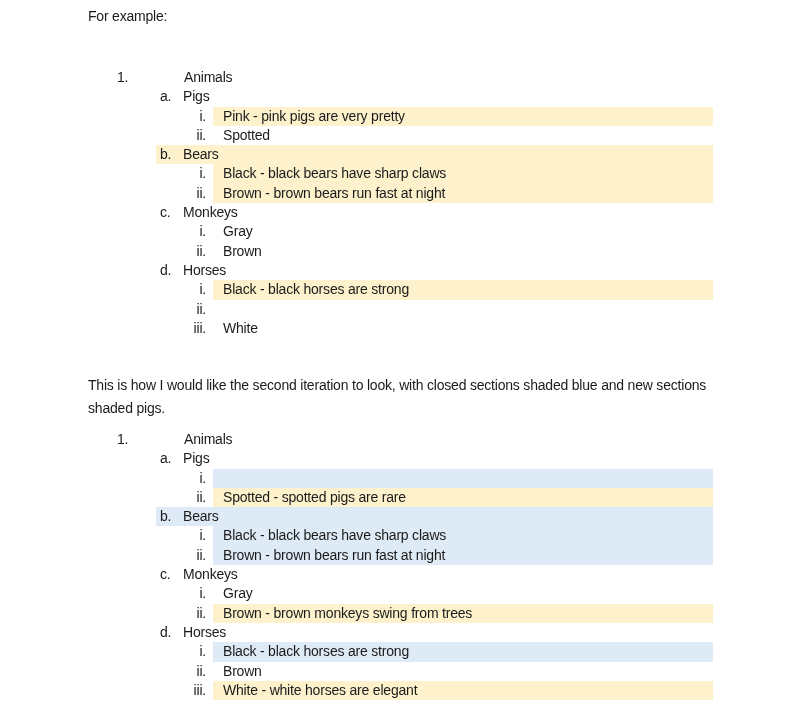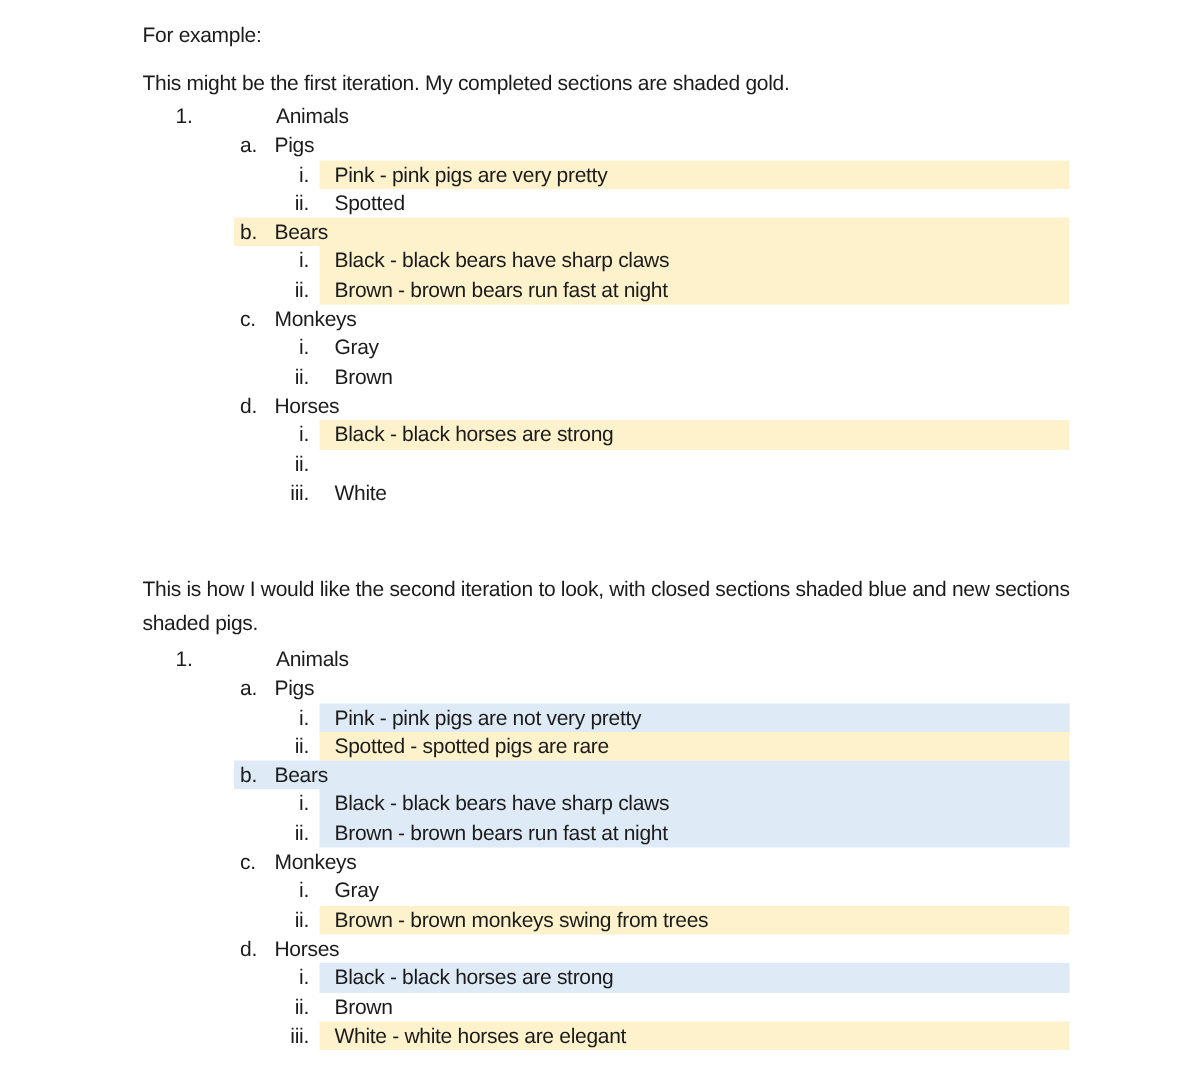--- a/index.html
+++ b/index.html
@@ -12,21 +12,21 @@
     color: var(--text-color, #1b1b1b);
     font-family: "Liberation Sans", sans-serif;
     font-size: 14px;
     letter-spacing: -0.2px;
     overflow: hidden;
   }
 
   .para {
     position: absolute;
     left: 88px;
-    margin: 7px;
+    margin: 0;
     line-height: 20px;
     white-space: nowrap;
   }
 
   .list {
     position: absolute;
     left: 0;
     width: 100%;
   }
 
@@ -58,21 +58,20 @@
   .shade.gold { background: var(--gold, #fdf2cc); }
   .shade.blue { background: var(--blue, #deeaf6); }
 </style>
 </head>
 <body>
 
 <div class="page" style="--page-bg: #ffffff; --text-color: #1b1b1b; --gold: #fdf2cc; --blue: #deeaf6;">
 
   <p class="para" style="top: 6px;">For example:</p>
 
-  <p class="para" style="top: 38px;">This might be the first iteration. My completed sections are shaded gold.</p>
 
   <div class="list" style="top: 68px;">
       <div class="row level-1">
         <span class="marker">1.</span>
         <span class="text">Animals</span>
       </div>
       <div class="row level-2">
         <span class="marker">a.</span>
         <span class="text">Pigs</span>
       </div>
@@ -139,21 +138,20 @@
         <span class="marker">1.</span>
         <span class="text">Animals</span>
       </div>
       <div class="row level-2">
         <span class="marker">a.</span>
         <span class="text">Pigs</span>
       </div>
       <div class="row level-3">
         <span class="shade blue"></span>
         <span class="marker">i.</span>
-        <span class="text">Pink - pink pigs are not very pretty</span>
       </div>
       <div class="row level-3">
         <span class="shade gold"></span>
         <span class="marker">ii.</span>
         <span class="text">Spotted - spotted pigs are rare</span>
       </div>
       <div class="row level-2">
         <span class="shade blue"></span>
         <span class="marker">b.</span>
         <span class="text">Bears</span>

